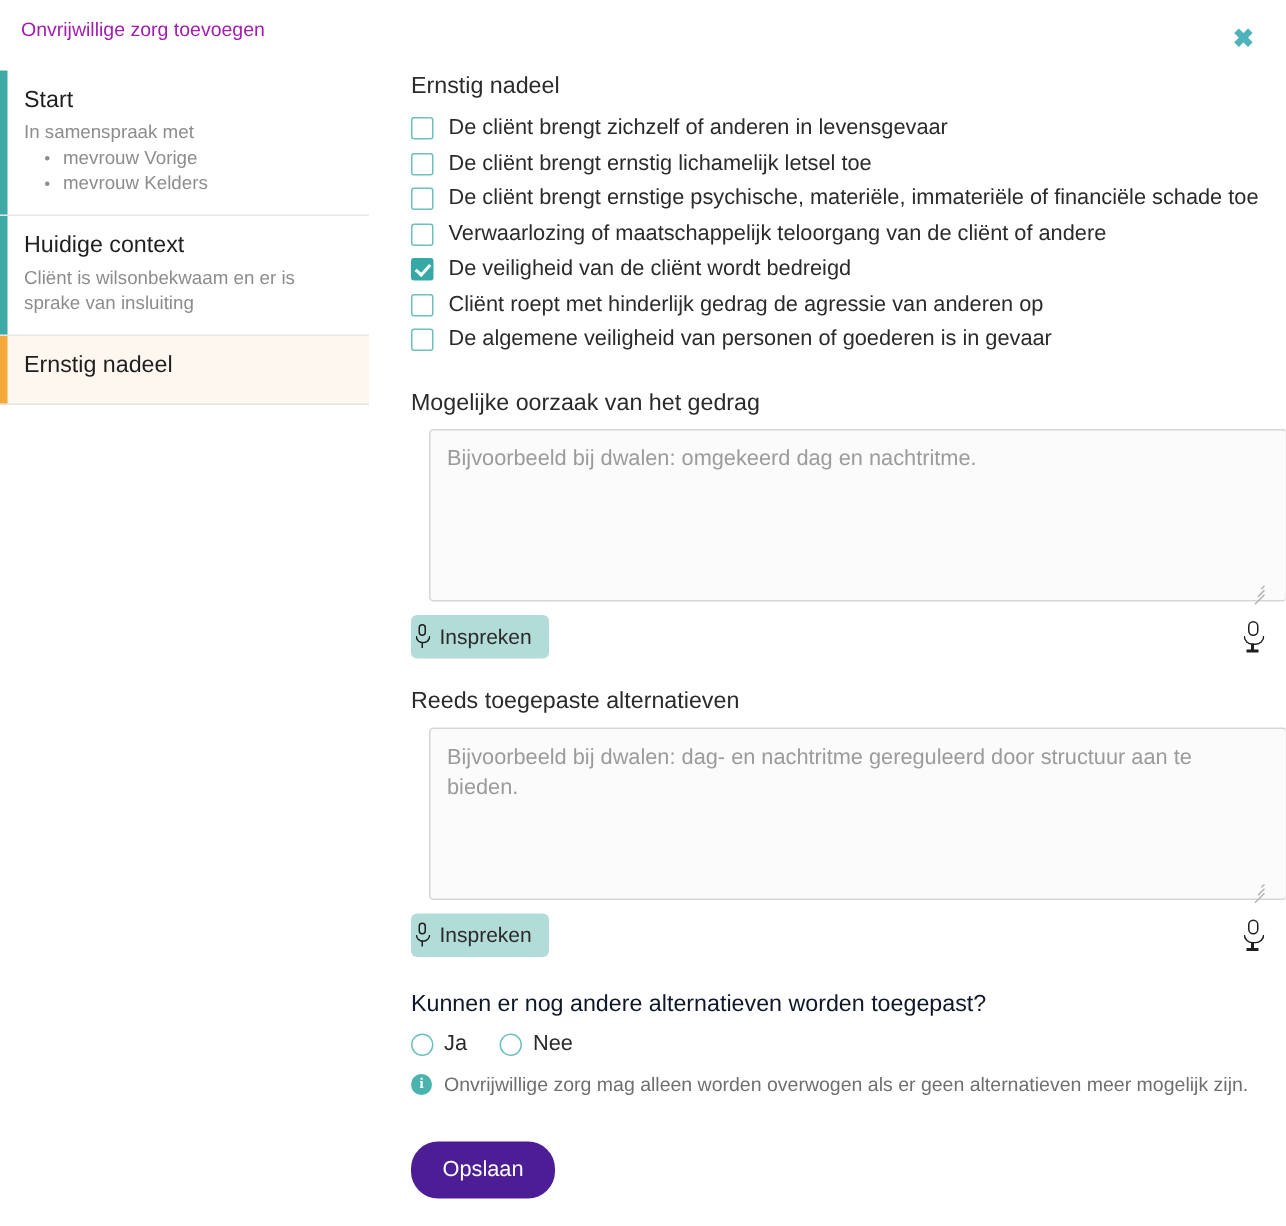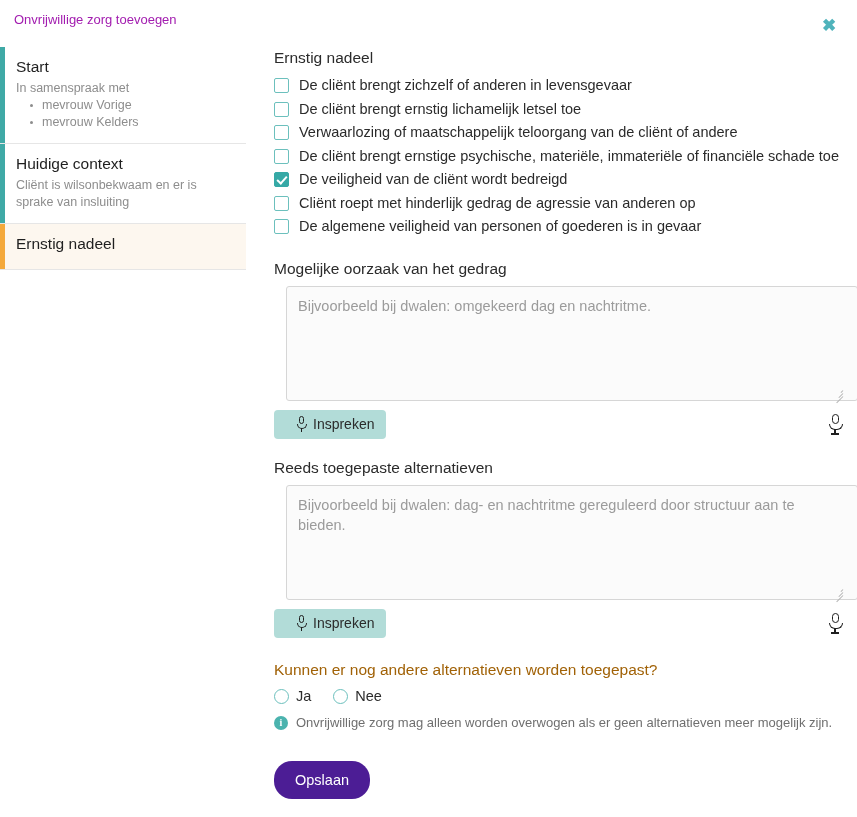--- a/index.html
+++ b/index.html
@@ -201,21 +201,21 @@
     margin-top: 9px;
     width: 572px;
   }
   .speak-btn {
     display: inline-flex;
     align-items: center;
     gap: 6px;
     background: #b2dcd8;
     border: none;
     border-radius: 4px;
-    padding: 6px 12px 6px 22px;
+    padding: 6px 12px 6px 2px;
     font-family: "Liberation Sans", sans-serif;
     font-size: 14px;
     color: #2b2b2b;
     cursor: pointer;
     line-height: 17px;
   }
   .mic-glyph {
     display: inline-block;
     width: 11px;
     height: 16px;
@@ -274,21 +274,21 @@
     position: absolute;
     left: 3px; top: 19px;
     width: 8px; height: 1.6px;
     background: #1f1f1f;
   }
 
   
   #question-block { margin-top: 22px; }
   #question-label {
     font-size: 15.5px;
-    color: #a16207;
+    color: #0f172a;
     margin-bottom: 7px;
     line-height: 20px;
   }
   .radio-row {
     display: flex;
     align-items: center;
     gap: 10px;
     margin-bottom: 8px;
   }
   .radio-opt {
@@ -407,25 +407,25 @@
       <label class="cb-row">
         <span class="cb-box"></span>
         <span class="cb-label">De cliënt brengt zichzelf of anderen in levensgevaar</span>
       </label>
       <label class="cb-row">
         <span class="cb-box"></span>
         <span class="cb-label">De cliënt brengt ernstig lichamelijk letsel toe</span>
       </label>
       <label class="cb-row">
         <span class="cb-box"></span>
+        <span class="cb-label">De cliënt brengt ernstige psychische, materiële, immateriële of financiële schade toe</span>
+      </label>
+      <label class="cb-row">
+        <span class="cb-box"></span>
         <span class="cb-label">Verwaarlozing of maatschappelijk teloorgang van de cliënt of andere</span>
-      </label>
-      <label class="cb-row">
-        <span class="cb-box"></span>
-        <span class="cb-label">De cliënt brengt ernstige psychische, materiële, immateriële of financiële schade toe</span>
       </label>
       <label class="cb-row">
         <span class="cb-box checked"></span>
         <span class="cb-label">De veiligheid van de cliënt wordt bedreigd</span>
       </label>
       <label class="cb-row">
         <span class="cb-box"></span>
         <span class="cb-label">Cliënt roept met hinderlijk gedrag de agressie van anderen op</span>
       </label>
       <label class="cb-row">

